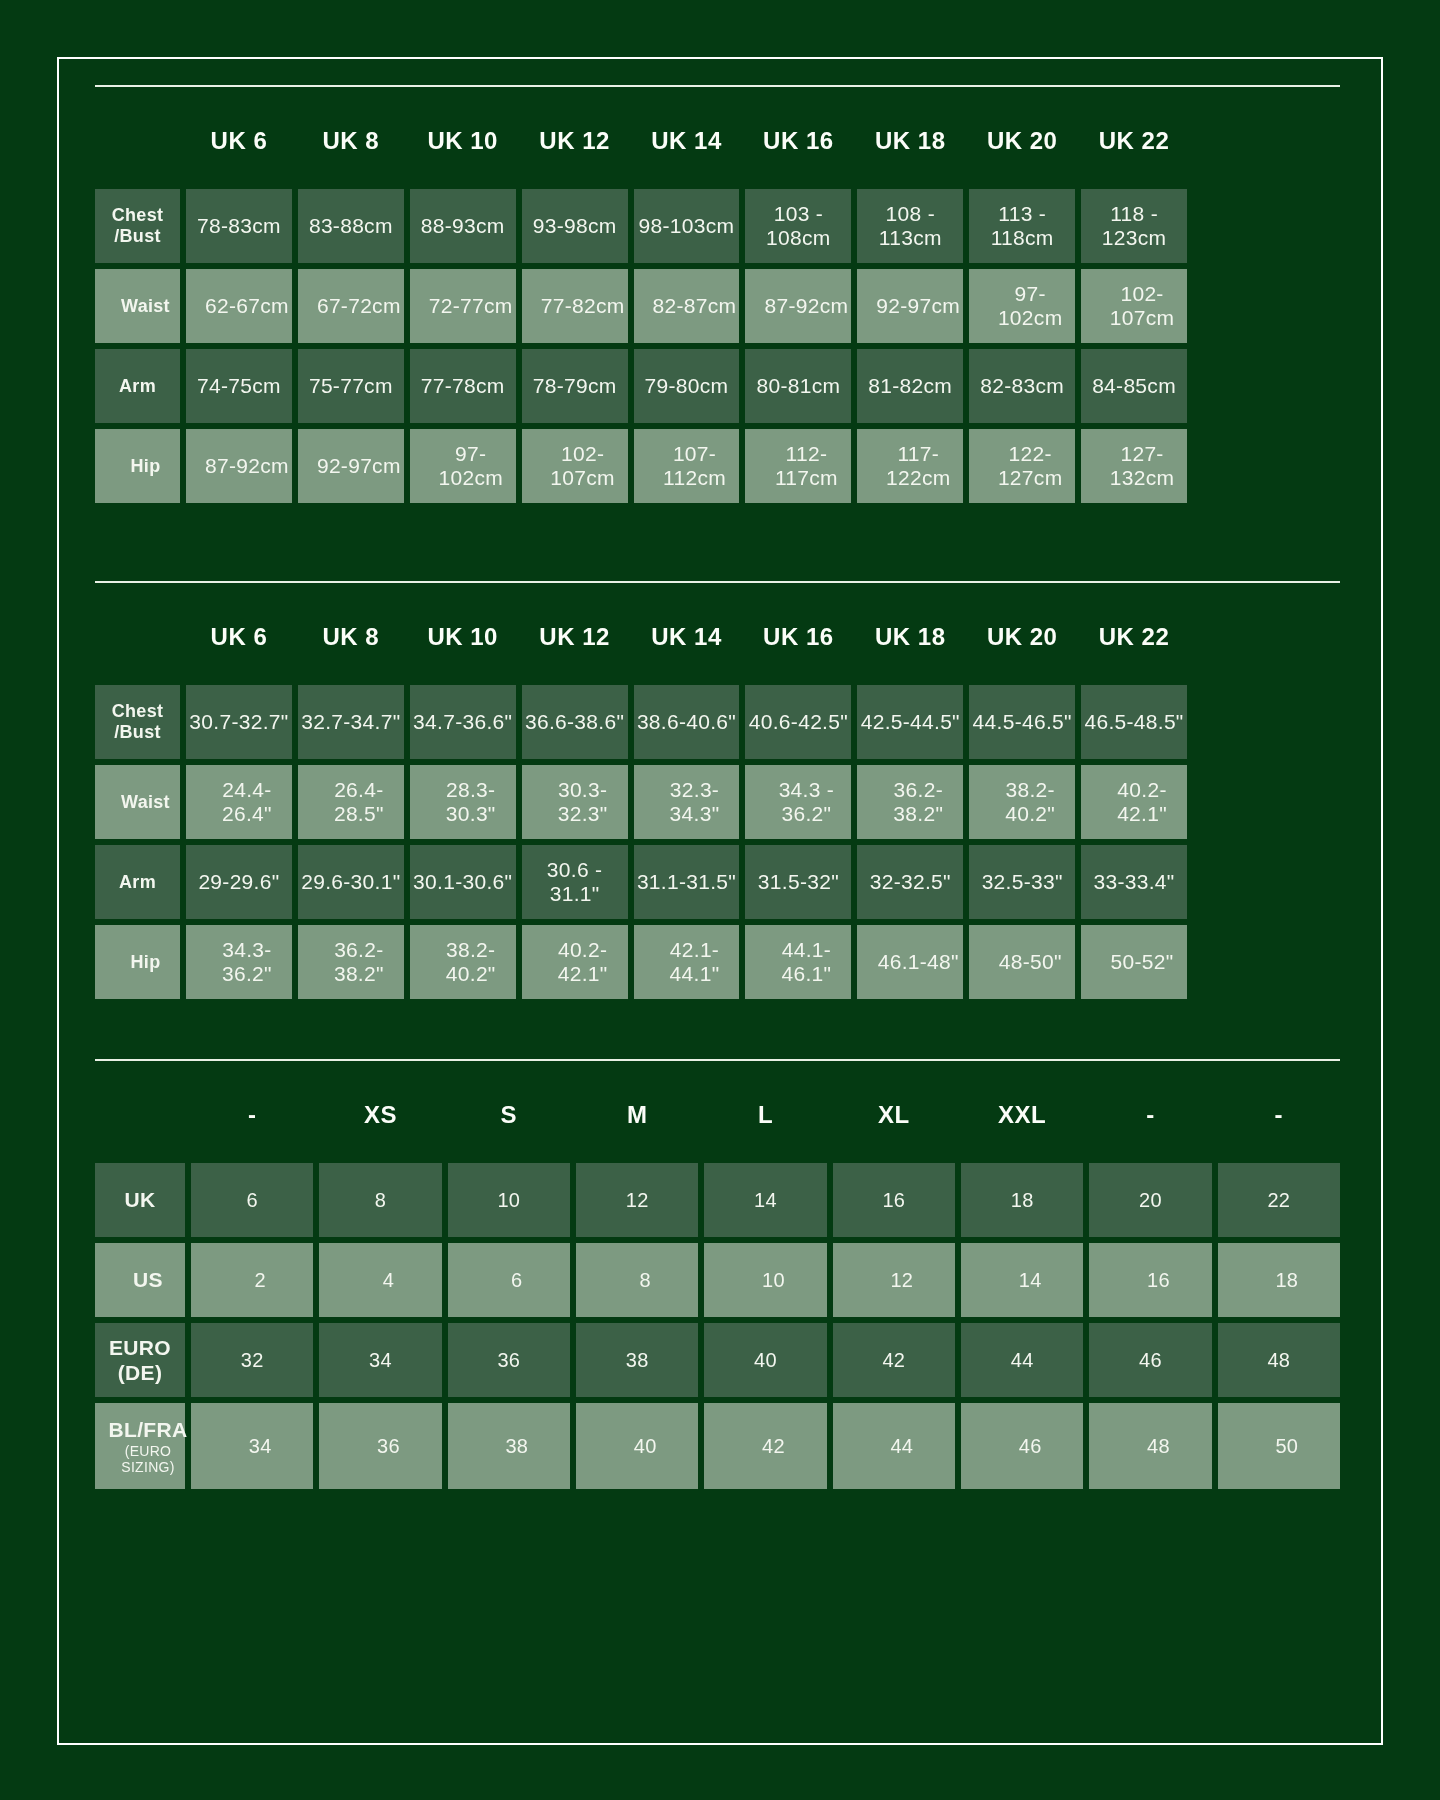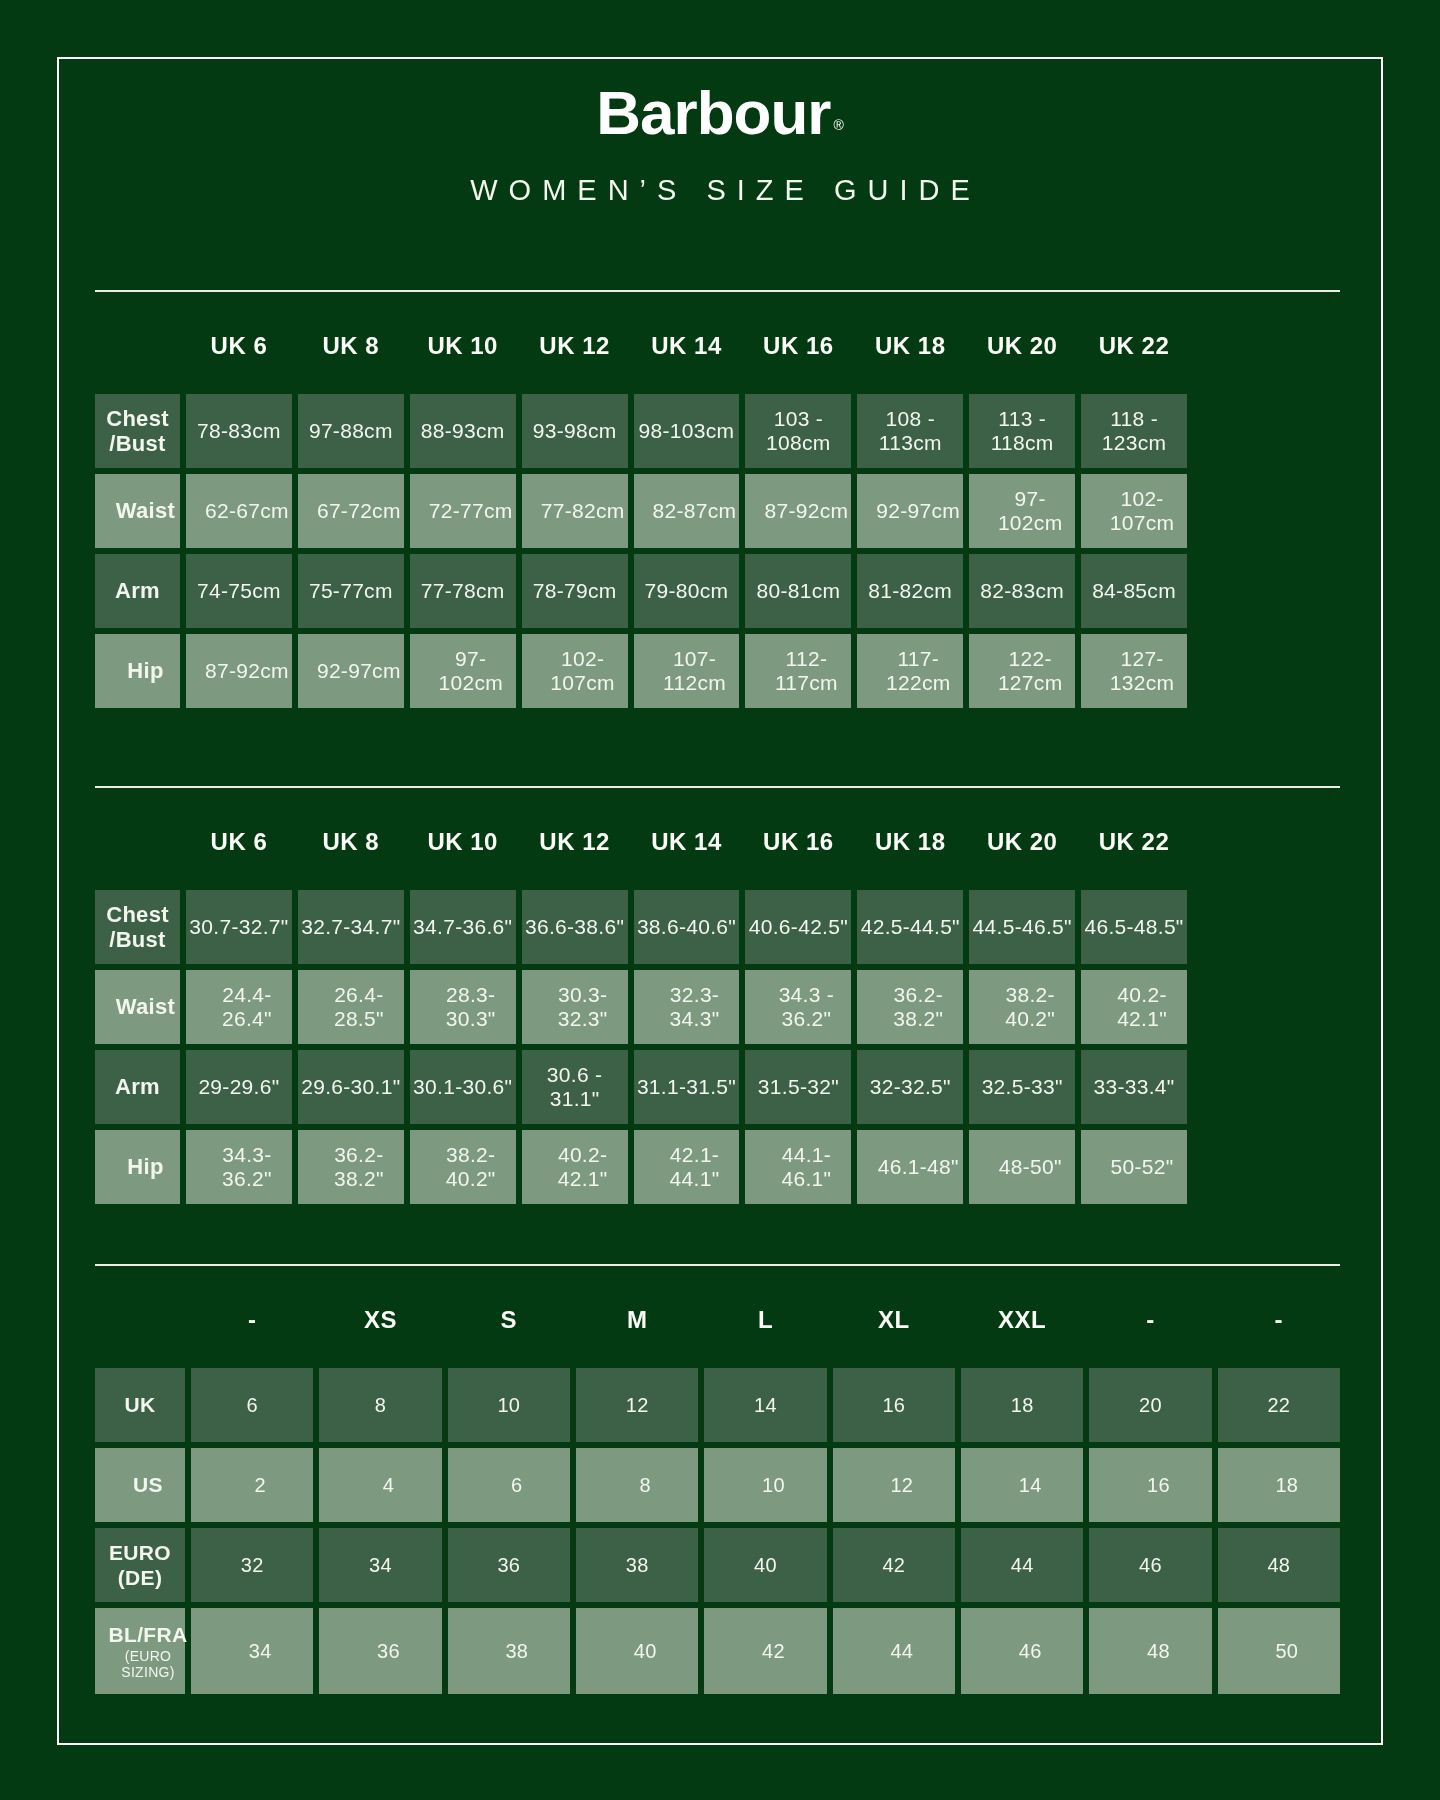--- a/index.html
+++ b/index.html
@@ -59,37 +59,33 @@
   .hcell{
     display:flex;align-items:center;justify-content:center;
     font-weight:700;font-size:24px;letter-spacing:0.5px;color:#fbfdf8;
   }
   .cell{
     display:flex;flex-direction:column;align-items:center;justify-content:center;
     font-size:21px;letter-spacing:0.3px;text-align:center;line-height:1.15;
   }
   .cell.dark{background:var(--dark);}
   .cell.sage{background:var(--sage);padding-left:16px;}
-  .cell.label{font-weight:700;font-size:22px;}
+  .cell.label{font-weight:700;font-size:18px;}
   .lab-main{white-space:pre-line;}
   .lab-sub{font-size:14px;font-weight:400;white-space:pre-line;margin-top:2px;line-height:1.1;}
   .wide .cell{font-size:20px;}
   .wide .cell.label{font-size:21px;}
   .wide .lab-main{line-height:1.2;}
 </style>
 </head>
 <body>
 
 <div class="page">
   <div class="frame"></div>
 
-  <header>
-    <div class="logo"><span>Barbour</span><span class="reg">®</span></div>
-    <h1 class="title">WOMEN’S SIZE GUIDE</h1>
-  </header>
 
   <main class="content">
     <div id="tables-root">
         <div class="size-table">
           <div class="divider"></div>
           <div class="grid">
             <div class="hcell corner"></div>
             <div class="hcell">UK 6</div>
             <div class="hcell">UK 8</div>
             <div class="hcell">UK 10</div>
@@ -97,21 +93,21 @@
             <div class="hcell">UK 14</div>
             <div class="hcell">UK 16</div>
             <div class="hcell">UK 18</div>
             <div class="hcell">UK 20</div>
             <div class="hcell">UK 22</div>
             <div class="cell label dark">
               <div class="lab-main">Chest
 /Bust</div>
             </div>
             <div class="cell dark">78-83cm</div>
-            <div class="cell dark">97-88cm</div>
+            <div class="cell dark">83-88cm</div>
             <div class="cell dark">88-93cm</div>
             <div class="cell dark">93-98cm</div>
             <div class="cell dark">98-103cm</div>
             <div class="cell dark">103 - 108cm</div>
             <div class="cell dark">108 - 113cm</div>
             <div class="cell dark">113 - 118cm</div>
             <div class="cell dark">118 - 123cm</div>
             <div class="cell label sage">
               <div class="lab-main">Waist</div>
             </div>

